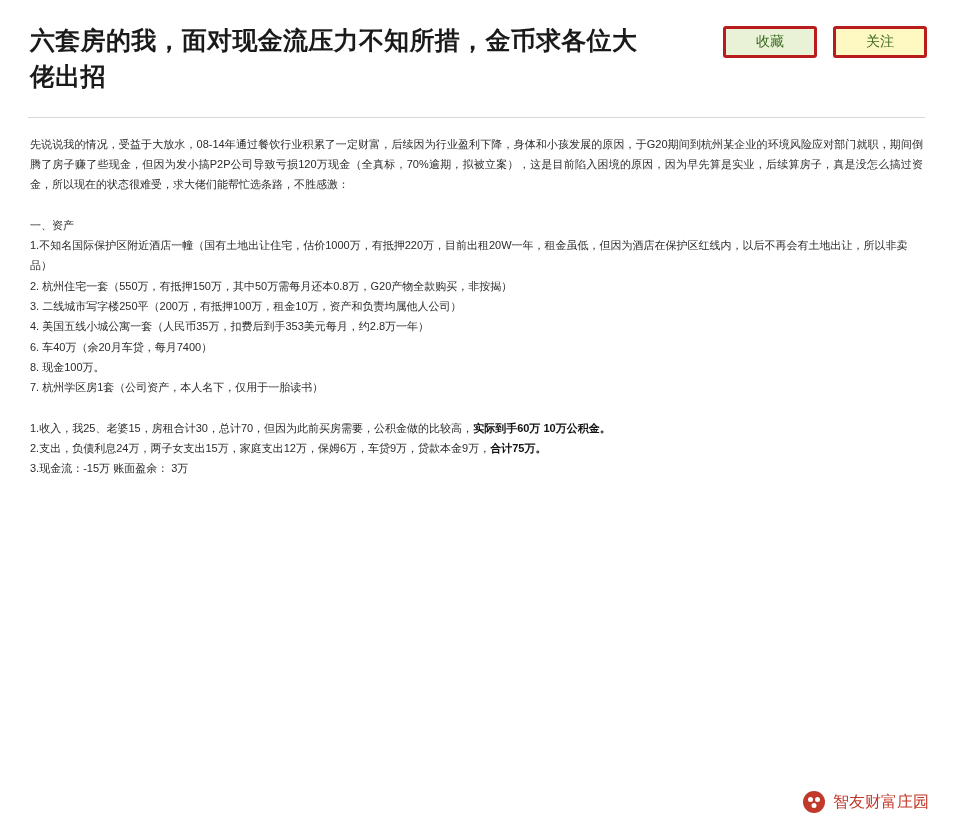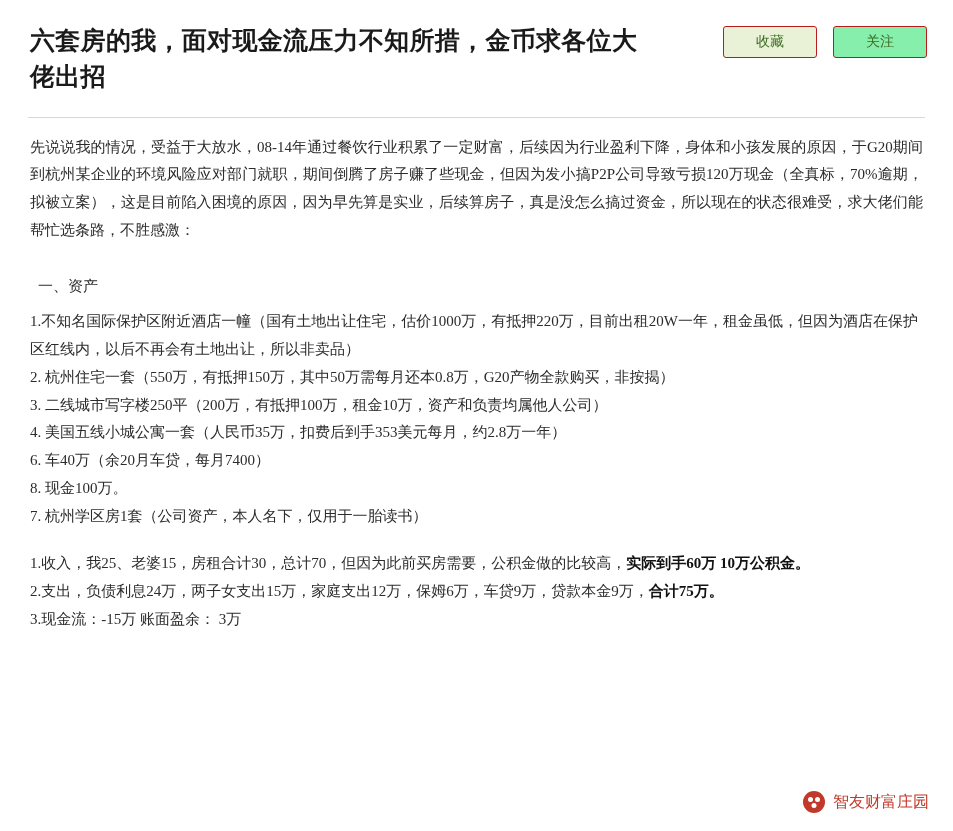--- a/index.html
+++ b/index.html
@@ -46,50 +46,49 @@
   .btn {
     display: inline-flex;
     align-items: center;
     justify-content: center;
     min-width: 94px;
     height: 32px;
     padding: 0 14px;
     font-size: 14px;
     color: #3c6a23;
     background: #e9f2d7;
-    border: 1px solid #b91c1c;
+    border: 3px solid #b91c1c;
     border-radius: 3px;
     cursor: pointer;
     box-sizing: border-box;
   }
   .btn.follow {
-    background: #86efac;
+    background: #fef9c3;
   }
   .divider {
     height: 1px;
     background: #d8d8d8;
     margin: 22px 2px 0 2px;
   }
   .content {
     margin-top: 16px;
     padding: 0 4px;
-    font-size: 15px;
+    font-size: 11px;
     line-height: 1.85;
     color: #2b2b2b;
-    font-family: Liberation Serif, serif;
   }
   .para {
     margin: 0;
     text-align: justify;
   }
   .spacer {
     height: 20px;
   }
   .section-head {
-    margin: 8px;
+    margin: 0;
   }
   .list-line {
     margin: 0;
   }
   b {
     font-weight: bold;
     color: #111111;
   }
   .watermark {
     position: absolute;

